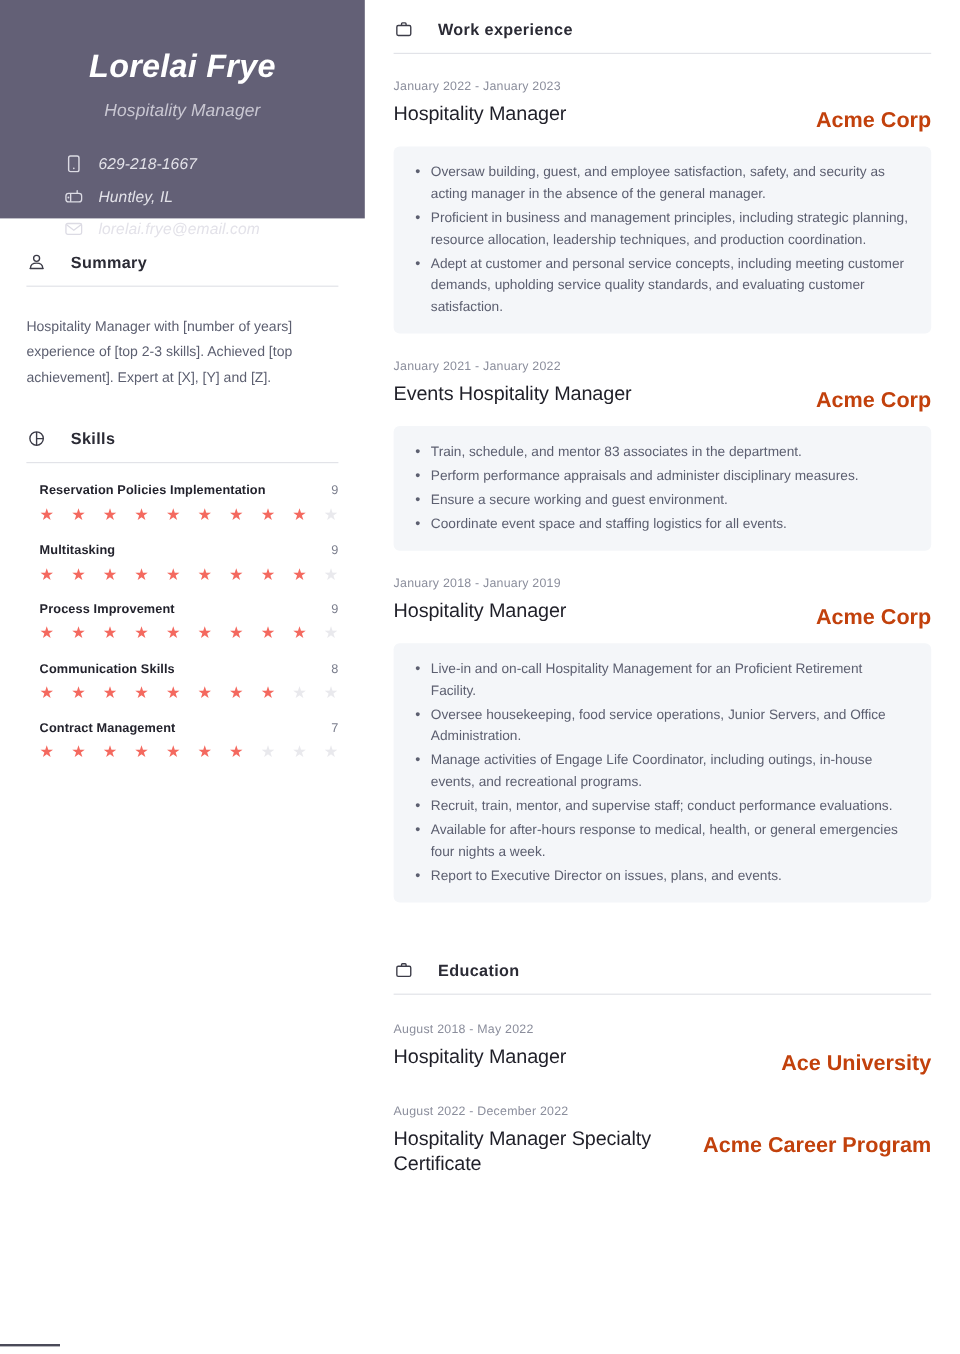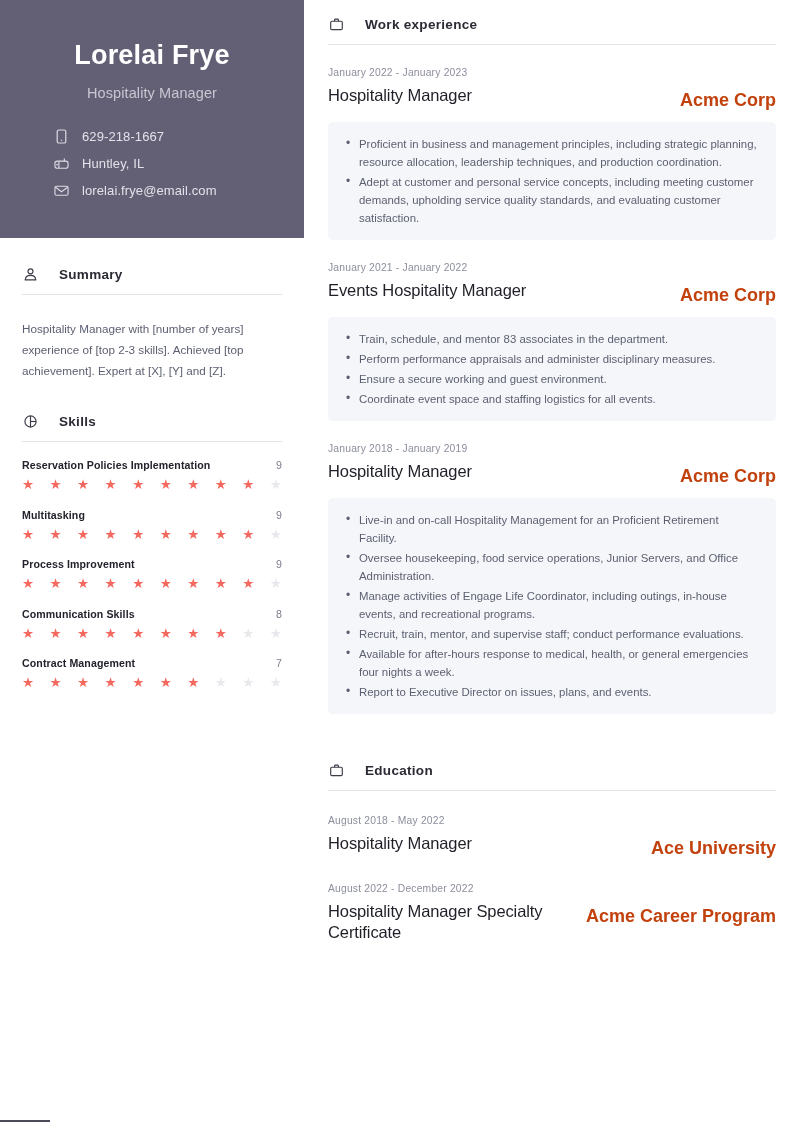--- a/index.html
+++ b/index.html
@@ -21,24 +21,25 @@
 
   
   .left-col {
     width: 304px;
     flex: 0 0 304px;
     position: relative;
     background: #ffffff;
   }
   .profile-header {
     background: #636076;
-    height: 238px;
+    height: 182px;
     padding: 40px 24px 0 24px;
     text-align: center;
     color: #ffffff;
+    font-style: italic;
   }
   .full-name {
     font-size: 27px;
     font-weight: 700;
     letter-spacing: .2px;
     line-height: 1.15;
     color: #ffffff;
   }
   .job-title {
     margin-top: 14px;
@@ -105,20 +106,21 @@
   .summary-wrap { padding: 24px 22px 0 22px; }
   .summary-text {
     font-size: 11.7px;
     line-height: 1.78;
     color: #5c5f70;
   }
 
   .skills-wrap { padding: 0 22px; }
   .skill {
     margin-top: 17px;
+    margin-left: 11px;
   }
   .skill-top {
     display: flex;
     justify-content: space-between;
     align-items: baseline;
   }
   .skill-name {
     font-size: 10.6px;
     font-weight: 700;
     color: #23232d;
@@ -398,20 +400,21 @@
       <div class="sec-rule"></div>
       <div id="work-entries">
           <div class="entry">
             <div class="entry-dates">January 2022 - January 2023</div>
             <div class="entry-main">
               <div class="entry-role">Hospitality Manager</div>
               <div class="entry-org">Acme Corp</div>
             </div>
             <div class="bullets-card">
               <ul>
+                <li>Oversaw building, guest, and employee satisfaction, safety, and security as acting manager in the absence of the general manager.</li>
                 <li>Proficient in business and management principles, including strategic planning, resource allocation, leadership techniques, and production coordination.</li>
                 <li>Adept at customer and personal service concepts, including meeting customer demands, upholding service quality standards, and evaluating customer satisfaction.</li>
               </ul>
             </div>
           </div>
           <div class="entry">
             <div class="entry-dates">January 2021 - January 2022</div>
             <div class="entry-main">
               <div class="entry-role">Events Hospitality Manager</div>
               <div class="entry-org">Acme Corp</div>

